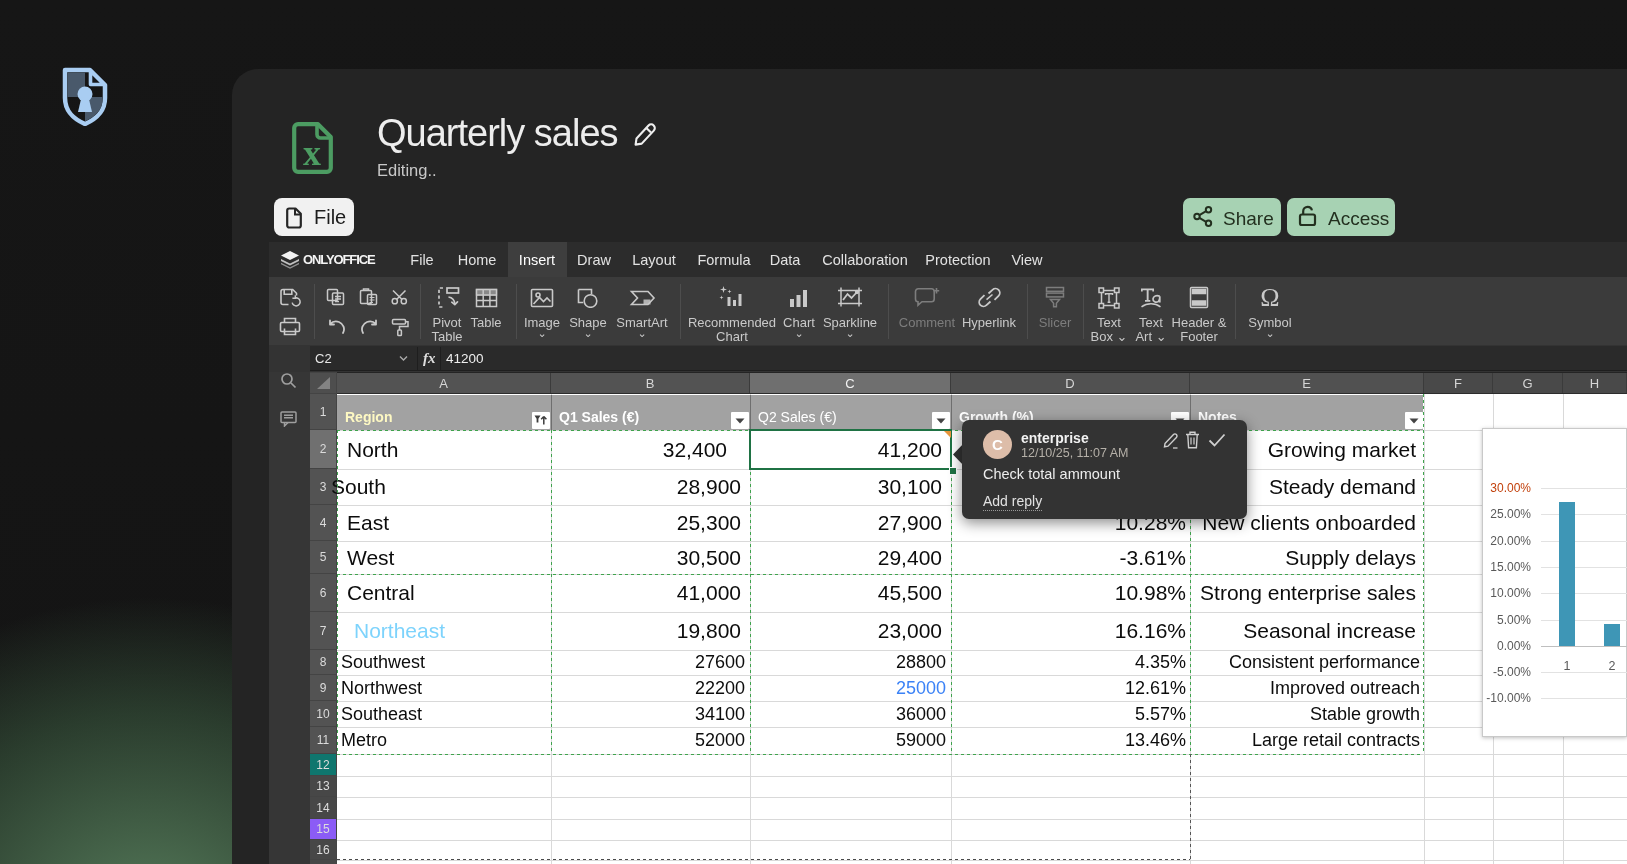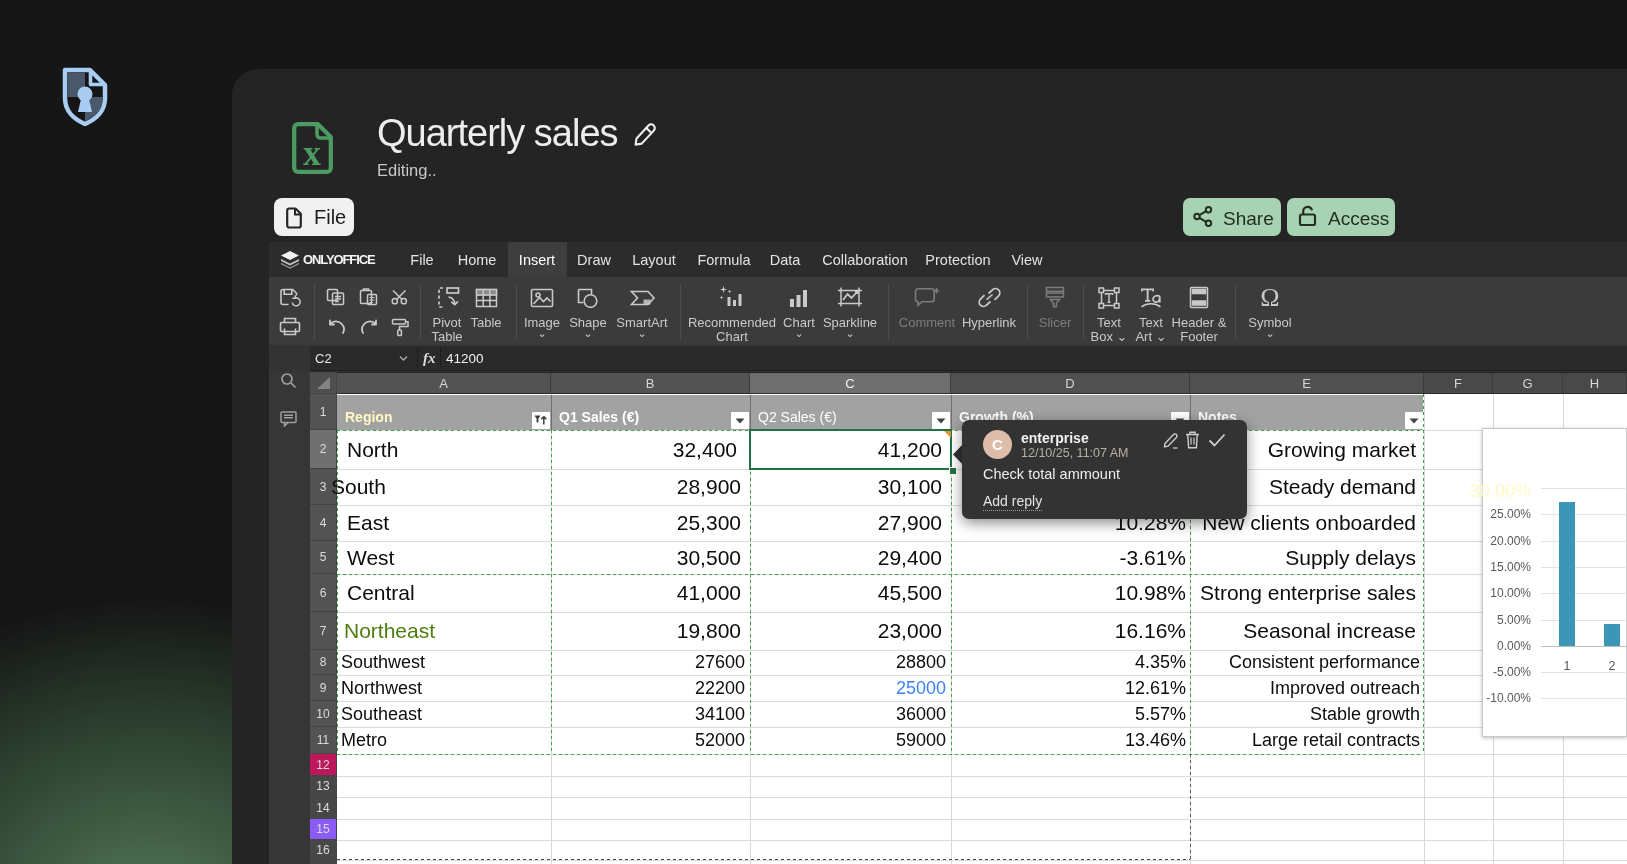--- a/index.html
+++ b/index.html
@@ -315,21 +315,21 @@
 <div class="abs" style="left:310px;top:430px;width:26px;height:38px;background:#707070;color:#dcdcdc;font-size:12px;display:flex;align-items:center;justify-content:center">2</div>
 <div class="abs" style="left:310px;top:469px;width:26px;height:35px;background:#535353;color:#dcdcdc;font-size:12px;display:flex;align-items:center;justify-content:center">3</div>
 <div class="abs" style="left:310px;top:505px;width:26px;height:35px;background:#535353;color:#dcdcdc;font-size:12px;display:flex;align-items:center;justify-content:center">4</div>
 <div class="abs" style="left:310px;top:541px;width:26px;height:32px;background:#535353;color:#dcdcdc;font-size:12px;display:flex;align-items:center;justify-content:center">5</div>
 <div class="abs" style="left:310px;top:574px;width:26px;height:37px;background:#535353;color:#dcdcdc;font-size:12px;display:flex;align-items:center;justify-content:center">6</div>
 <div class="abs" style="left:310px;top:612px;width:26px;height:37px;background:#535353;color:#dcdcdc;font-size:12px;display:flex;align-items:center;justify-content:center">7</div>
 <div class="abs" style="left:310px;top:650px;width:26px;height:24px;background:#535353;color:#dcdcdc;font-size:12px;display:flex;align-items:center;justify-content:center">8</div>
 <div class="abs" style="left:310px;top:675px;width:26px;height:25px;background:#535353;color:#dcdcdc;font-size:12px;display:flex;align-items:center;justify-content:center">9</div>
 <div class="abs" style="left:310px;top:701px;width:26px;height:25px;background:#535353;color:#dcdcdc;font-size:12px;display:flex;align-items:center;justify-content:center">10</div>
 <div class="abs" style="left:310px;top:727px;width:26px;height:26px;background:#535353;color:#dcdcdc;font-size:12px;display:flex;align-items:center;justify-content:center">11</div>
-<div class="abs" style="left:310px;top:754px;width:26px;height:21px;background:#be185d;color:#dcdcdc;font-size:12px;display:flex;align-items:center;justify-content:center">12</div>
+<div class="abs" style="left:310px;top:754px;width:26px;height:21px;background:#0f766e;color:#dcdcdc;font-size:12px;display:flex;align-items:center;justify-content:center">12</div>
 <div class="abs" style="left:310px;top:776px;width:26px;height:20px;background:#474747;color:#dcdcdc;font-size:12px;display:flex;align-items:center;justify-content:center">13</div>
 <div class="abs" style="left:310px;top:797px;width:26px;height:21px;background:#474747;color:#dcdcdc;font-size:12px;display:flex;align-items:center;justify-content:center">14</div>
 <div class="abs" style="left:310px;top:819px;width:26px;height:20px;background:#8b5cf6;color:#dcdcdc;font-size:12px;display:flex;align-items:center;justify-content:center">15</div>
 <div class="abs" style="left:310px;top:840px;width:26px;height:19px;background:#474747;color:#dcdcdc;font-size:12px;display:flex;align-items:center;justify-content:center">16</div>
 <div class="abs" style="left:310px;top:860px;width:26px;height:4px;background:#474747"></div>
 <div class="abs" style="left:337px;top:373px;width:1290px;height:20px;background:#3b3b3b"></div>
 <div class="abs" style="left:337px;top:373px;width:213px;height:20px;background:#535353;color:#d6d6d6;font-size:13px;display:flex;align-items:center;justify-content:center">A</div>
 <div class="abs" style="left:551px;top:373px;width:198px;height:20px;background:#535353;color:#d6d6d6;font-size:13px;display:flex;align-items:center;justify-content:center">B</div>
 <div class="abs" style="left:750px;top:373px;width:200px;height:20px;background:#6f6f6f;color:#f2f2f2;font-size:13px;display:flex;align-items:center;justify-content:center">C</div>
 <div class="abs" style="left:951px;top:373px;width:238px;height:20px;background:#515151;color:#d6d6d6;font-size:13px;display:flex;align-items:center;justify-content:center">D</div>
@@ -363,21 +363,21 @@
 <div class="abs" style="left:1171px;top:412px;width:18px;height:17px;background:#ffffff;border-radius:1px"></div>
 <svg class="abs" style="left:1175px;top:418px" width="10" height="6" viewBox="0 0 10 6">
     <path d="M0.5 0.5 L9.5 0.5 L5 5.5 Z" fill="#444"></path>
   </svg>
 <div class="t" style="left:1198px;top:409px;font-size:14px;font-weight:bold;color:#ffffff">Notes</div>
 <div class="abs" style="left:1405px;top:412px;width:18px;height:17px;background:#ffffff;border-radius:1px"></div>
 <svg class="abs" style="left:1409px;top:418px" width="10" height="6" viewBox="0 0 10 6">
     <path d="M0.5 0.5 L9.5 0.5 L5 5.5 Z" fill="#444"></path>
   </svg>
 <div class="abs" style="left:337px;top:430px;width:214px;height:39px;font-size:21px;color:#0c0c0c;display:flex;align-items:center;justify-content:flex-start;padding-left:10px;white-space:nowrap">North</div>
-<div class="abs" style="left:551px;top:430px;width:199px;height:39px;font-size:21px;color:#0c0c0c;display:flex;align-items:center;justify-content:flex-end;padding-right:13px;white-space:nowrap">32,400</div>
+<div class="abs" style="left:551px;top:430px;width:199px;height:39px;font-size:21px;color:#0c0c0c;display:flex;align-items:center;justify-content:flex-end;padding-right:23px;white-space:nowrap">32,400</div>
 <div class="abs" style="left:750px;top:430px;width:201px;height:39px;font-size:21px;color:#0c0c0c;display:flex;align-items:center;justify-content:flex-end;padding-right:9px;white-space:nowrap">41,200</div>
 <div class="abs" style="left:1190px;top:430px;width:234px;height:39px;font-size:21px;color:#0c0c0c;display:flex;align-items:center;justify-content:flex-end;padding-right:8px;white-space:nowrap">Growing market</div>
 <div class="abs" style="left:321px;top:469px;width:214px;height:36px;font-size:21px;color:#0c0c0c;display:flex;align-items:center;justify-content:flex-start;padding-left:10px;white-space:nowrap">South</div>
 <div class="abs" style="left:551px;top:469px;width:199px;height:36px;font-size:21px;color:#0c0c0c;display:flex;align-items:center;justify-content:flex-end;padding-right:9px;white-space:nowrap">28,900</div>
 <div class="abs" style="left:750px;top:469px;width:201px;height:36px;font-size:21px;color:#0c0c0c;display:flex;align-items:center;justify-content:flex-end;padding-right:9px;white-space:nowrap">30,100</div>
 <div class="abs" style="left:1190px;top:469px;width:234px;height:36px;font-size:21px;color:#0c0c0c;display:flex;align-items:center;justify-content:flex-end;padding-right:8px;white-space:nowrap">Steady demand</div>
 <div class="abs" style="left:337px;top:505px;width:214px;height:36px;font-size:21px;color:#0c0c0c;display:flex;align-items:center;justify-content:flex-start;padding-left:10px;white-space:nowrap">East</div>
 <div class="abs" style="left:551px;top:505px;width:199px;height:36px;font-size:21px;color:#0c0c0c;display:flex;align-items:center;justify-content:flex-end;padding-right:9px;white-space:nowrap">25,300</div>
 <div class="abs" style="left:750px;top:505px;width:201px;height:36px;font-size:21px;color:#0c0c0c;display:flex;align-items:center;justify-content:flex-end;padding-right:9px;white-space:nowrap">27,900</div>
 <div class="abs" style="left:951px;top:505px;width:239px;height:36px;font-size:21px;color:#0c0c0c;display:flex;align-items:center;justify-content:flex-end;padding-right:4px;white-space:nowrap">10.28%</div>
@@ -385,21 +385,21 @@
 <div class="abs" style="left:337px;top:541px;width:214px;height:33px;font-size:21px;color:#0c0c0c;display:flex;align-items:center;justify-content:flex-start;padding-left:10px;white-space:nowrap">West</div>
 <div class="abs" style="left:551px;top:541px;width:199px;height:33px;font-size:21px;color:#0c0c0c;display:flex;align-items:center;justify-content:flex-end;padding-right:9px;white-space:nowrap">30,500</div>
 <div class="abs" style="left:750px;top:541px;width:201px;height:33px;font-size:21px;color:#0c0c0c;display:flex;align-items:center;justify-content:flex-end;padding-right:9px;white-space:nowrap">29,400</div>
 <div class="abs" style="left:951px;top:541px;width:239px;height:33px;font-size:21px;color:#0c0c0c;display:flex;align-items:center;justify-content:flex-end;padding-right:4px;white-space:nowrap">-3.61%</div>
 <div class="abs" style="left:1190px;top:541px;width:234px;height:33px;font-size:21px;color:#0c0c0c;display:flex;align-items:center;justify-content:flex-end;padding-right:8px;white-space:nowrap">Supply delays</div>
 <div class="abs" style="left:337px;top:574px;width:214px;height:38px;font-size:21px;color:#0c0c0c;display:flex;align-items:center;justify-content:flex-start;padding-left:10px;white-space:nowrap">Central</div>
 <div class="abs" style="left:551px;top:574px;width:199px;height:38px;font-size:21px;color:#0c0c0c;display:flex;align-items:center;justify-content:flex-end;padding-right:9px;white-space:nowrap">41,000</div>
 <div class="abs" style="left:750px;top:574px;width:201px;height:38px;font-size:21px;color:#0c0c0c;display:flex;align-items:center;justify-content:flex-end;padding-right:9px;white-space:nowrap">45,500</div>
 <div class="abs" style="left:951px;top:574px;width:239px;height:38px;font-size:21px;color:#0c0c0c;display:flex;align-items:center;justify-content:flex-end;padding-right:4px;white-space:nowrap">10.98%</div>
 <div class="abs" style="left:1190px;top:574px;width:234px;height:38px;font-size:21px;color:#0c0c0c;display:flex;align-items:center;justify-content:flex-end;padding-right:8px;white-space:nowrap">Strong enterprise sales</div>
-<div class="abs" style="left:334px;top:612px;width:214px;height:38px;font-size:21px;color:#4d7c0f;display:flex;align-items:center;justify-content:flex-start;padding-left:10px;white-space:nowrap">Northeast</div>
+<div class="abs" style="left:344px;top:612px;width:214px;height:38px;font-size:21px;color:#7dd3fc;display:flex;align-items:center;justify-content:flex-start;padding-left:10px;white-space:nowrap">Northeast</div>
 <div class="abs" style="left:551px;top:612px;width:199px;height:38px;font-size:21px;color:#0c0c0c;display:flex;align-items:center;justify-content:flex-end;padding-right:9px;white-space:nowrap">19,800</div>
 <div class="abs" style="left:750px;top:612px;width:201px;height:38px;font-size:21px;color:#0c0c0c;display:flex;align-items:center;justify-content:flex-end;padding-right:9px;white-space:nowrap">23,000</div>
 <div class="abs" style="left:951px;top:612px;width:239px;height:38px;font-size:21px;color:#0c0c0c;display:flex;align-items:center;justify-content:flex-end;padding-right:4px;white-space:nowrap">16.16%</div>
 <div class="abs" style="left:1190px;top:612px;width:234px;height:38px;font-size:21px;color:#0c0c0c;display:flex;align-items:center;justify-content:flex-end;padding-right:8px;white-space:nowrap">Seasonal increase</div>
 <div class="abs" style="left:337px;top:650px;width:214px;height:25px;font-size:18px;color:#0c0c0c;display:flex;align-items:center;justify-content:flex-start;padding-left:4px;white-space:nowrap">Southwest</div>
 <div class="abs" style="left:551px;top:650px;width:199px;height:25px;font-size:18px;color:#0c0c0c;display:flex;align-items:center;justify-content:flex-end;padding-right:5px;white-space:nowrap">27600</div>
 <div class="abs" style="left:750px;top:650px;width:201px;height:25px;font-size:18px;color:#0c0c0c;display:flex;align-items:center;justify-content:flex-end;padding-right:5px;white-space:nowrap">28800</div>
 <div class="abs" style="left:951px;top:650px;width:239px;height:25px;font-size:18px;color:#0c0c0c;display:flex;align-items:center;justify-content:flex-end;padding-right:4px;white-space:nowrap">4.35%</div>
 <div class="abs" style="left:1190px;top:650px;width:234px;height:25px;font-size:18px;color:#0c0c0c;display:flex;align-items:center;justify-content:flex-end;padding-right:4px;white-space:nowrap">Consistent performance</div>
 <div class="abs" style="left:337px;top:675px;width:214px;height:26px;font-size:18px;color:#0c0c0c;display:flex;align-items:center;justify-content:flex-start;padding-left:4px;white-space:nowrap">Northwest</div>
@@ -427,21 +427,21 @@
 <div class="abs" style="left:337px;top:574px;width:1086px;height:1px;background:repeating-linear-gradient(90deg,#3fa34d 0 3px,rgba(0,0,0,0) 3px 6px)"></div>
 <div class="abs" style="left:337px;top:754px;width:1086px;height:1px;background:repeating-linear-gradient(90deg,#3fa34d 0 3px,rgba(0,0,0,0) 3px 6px)"></div>
 <div class="abs" style="left:337px;top:859px;width:853px;height:1px;background:repeating-linear-gradient(90deg,#4a4a4a 0 3px,rgba(0,0,0,0) 3px 6px)"></div>
 <div class="abs" style="left:1190px;top:754px;width:1px;height:105px;background:repeating-linear-gradient(180deg,#555 0 3px,rgba(0,0,0,0) 3px 6px)"></div>
 <div class="abs" style="left:749px;top:429px;width:203px;height:41px;border:2px solid #1f7244"></div>
 <div class="abs" style="left:949px;top:467px;width:8px;height:8px;background:#1f7244;border:1.5px solid #fff"></div>
 <svg class="abs" style="left:944px;top:431px" width="7" height="7" viewBox="0 0 7 7">
     <path d="M0 0 L7 0 L7 7 Z" fill="#e8963c"></path>
   </svg>
 <div class="abs" style="left:1482px;top:428px;width:145px;height:309px;background:#ffffff;border:1px solid #c9c9c9;box-shadow:0 1px 4px rgba(0,0,0,.25)"></div>
-<div class="t" style="left:1531px;top:481.0px;transform:translateX(-100%);font-size:18px;color:#fef9c3">30.00%</div>
+<div class="t" style="left:1531px;top:481.0px;transform:translateX(-100%);font-size:12px;color:#c2410c">30.00%</div>
 <div class="abs" style="left:1541px;top:488.0px;width:86px;height:1px;background:#e2e2e2"></div>
 <div class="t" style="left:1531px;top:507.3px;transform:translateX(-100%);font-size:12px;color:#595959">25.00%</div>
 <div class="abs" style="left:1541px;top:514.3px;width:86px;height:1px;background:#e2e2e2"></div>
 <div class="t" style="left:1531px;top:533.6px;transform:translateX(-100%);font-size:12px;color:#595959">20.00%</div>
 <div class="abs" style="left:1541px;top:540.6px;width:86px;height:1px;background:#e2e2e2"></div>
 <div class="t" style="left:1531px;top:559.9px;transform:translateX(-100%);font-size:12px;color:#595959">15.00%</div>
 <div class="abs" style="left:1541px;top:566.9px;width:86px;height:1px;background:#e2e2e2"></div>
 <div class="t" style="left:1531px;top:586.2px;transform:translateX(-100%);font-size:12px;color:#595959">10.00%</div>
 <div class="abs" style="left:1541px;top:593.2px;width:86px;height:1px;background:#e2e2e2"></div>
 <div class="t" style="left:1531px;top:612.5px;transform:translateX(-100%);font-size:12px;color:#595959">5.00%</div>

